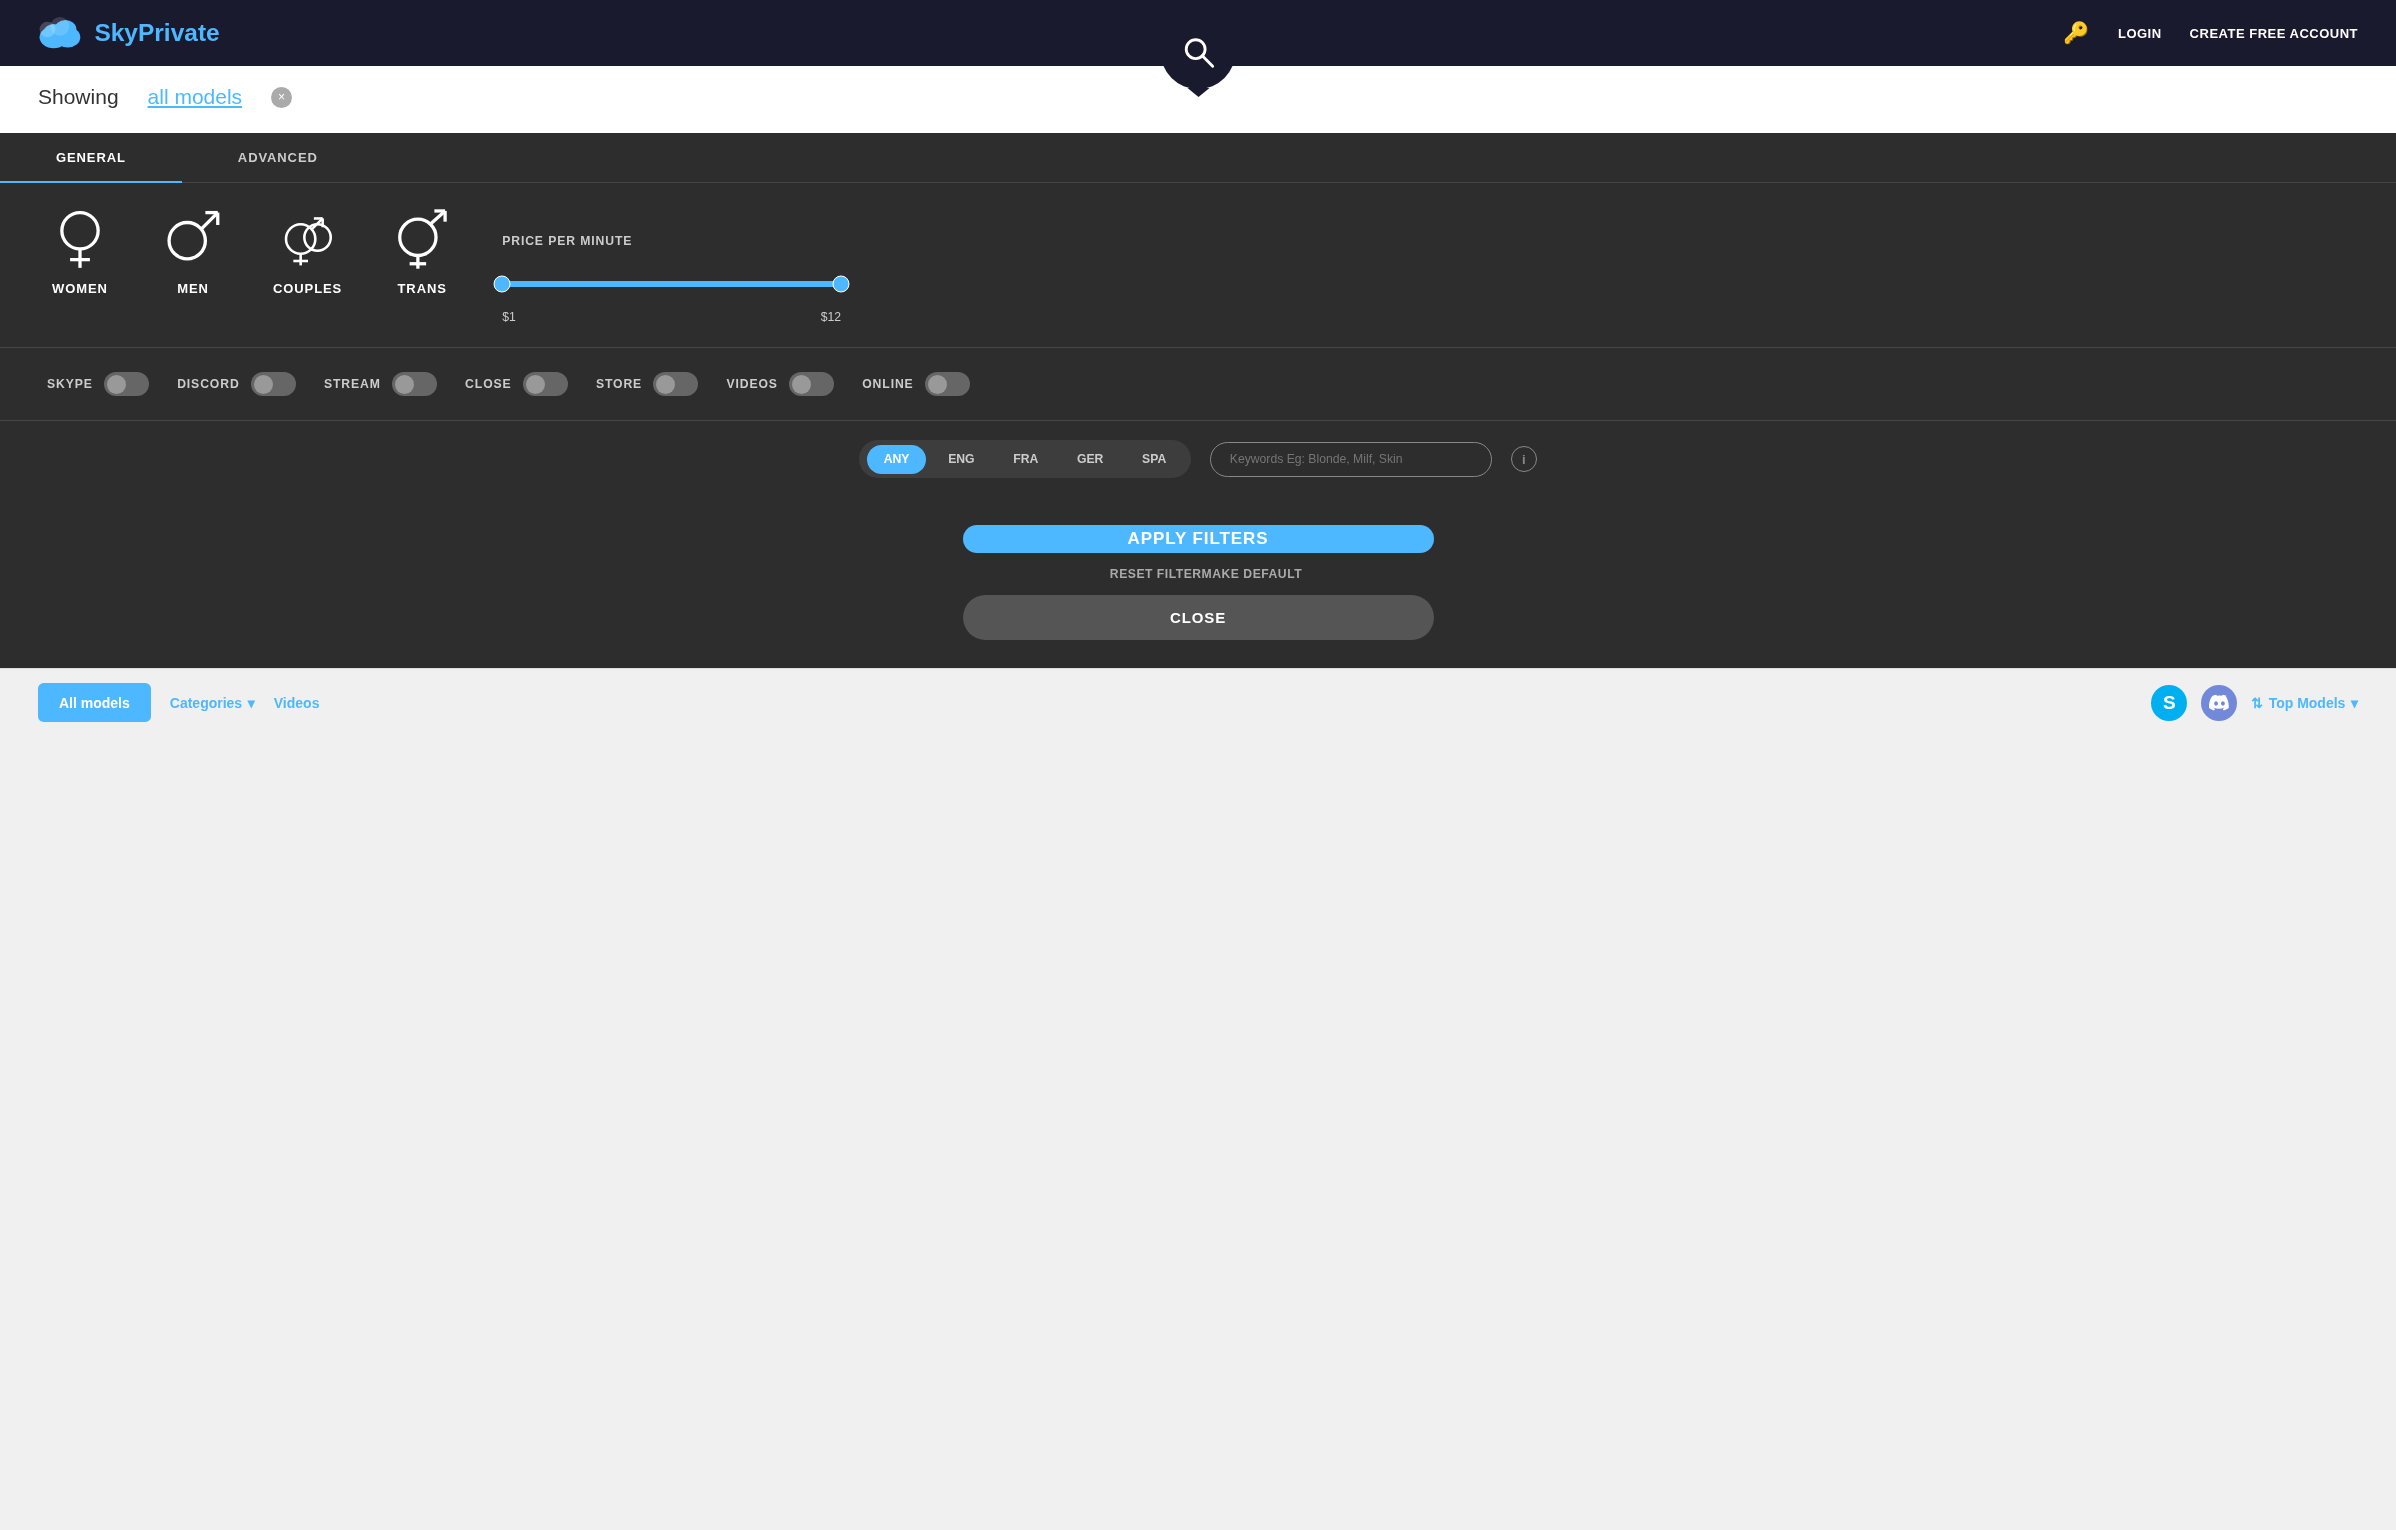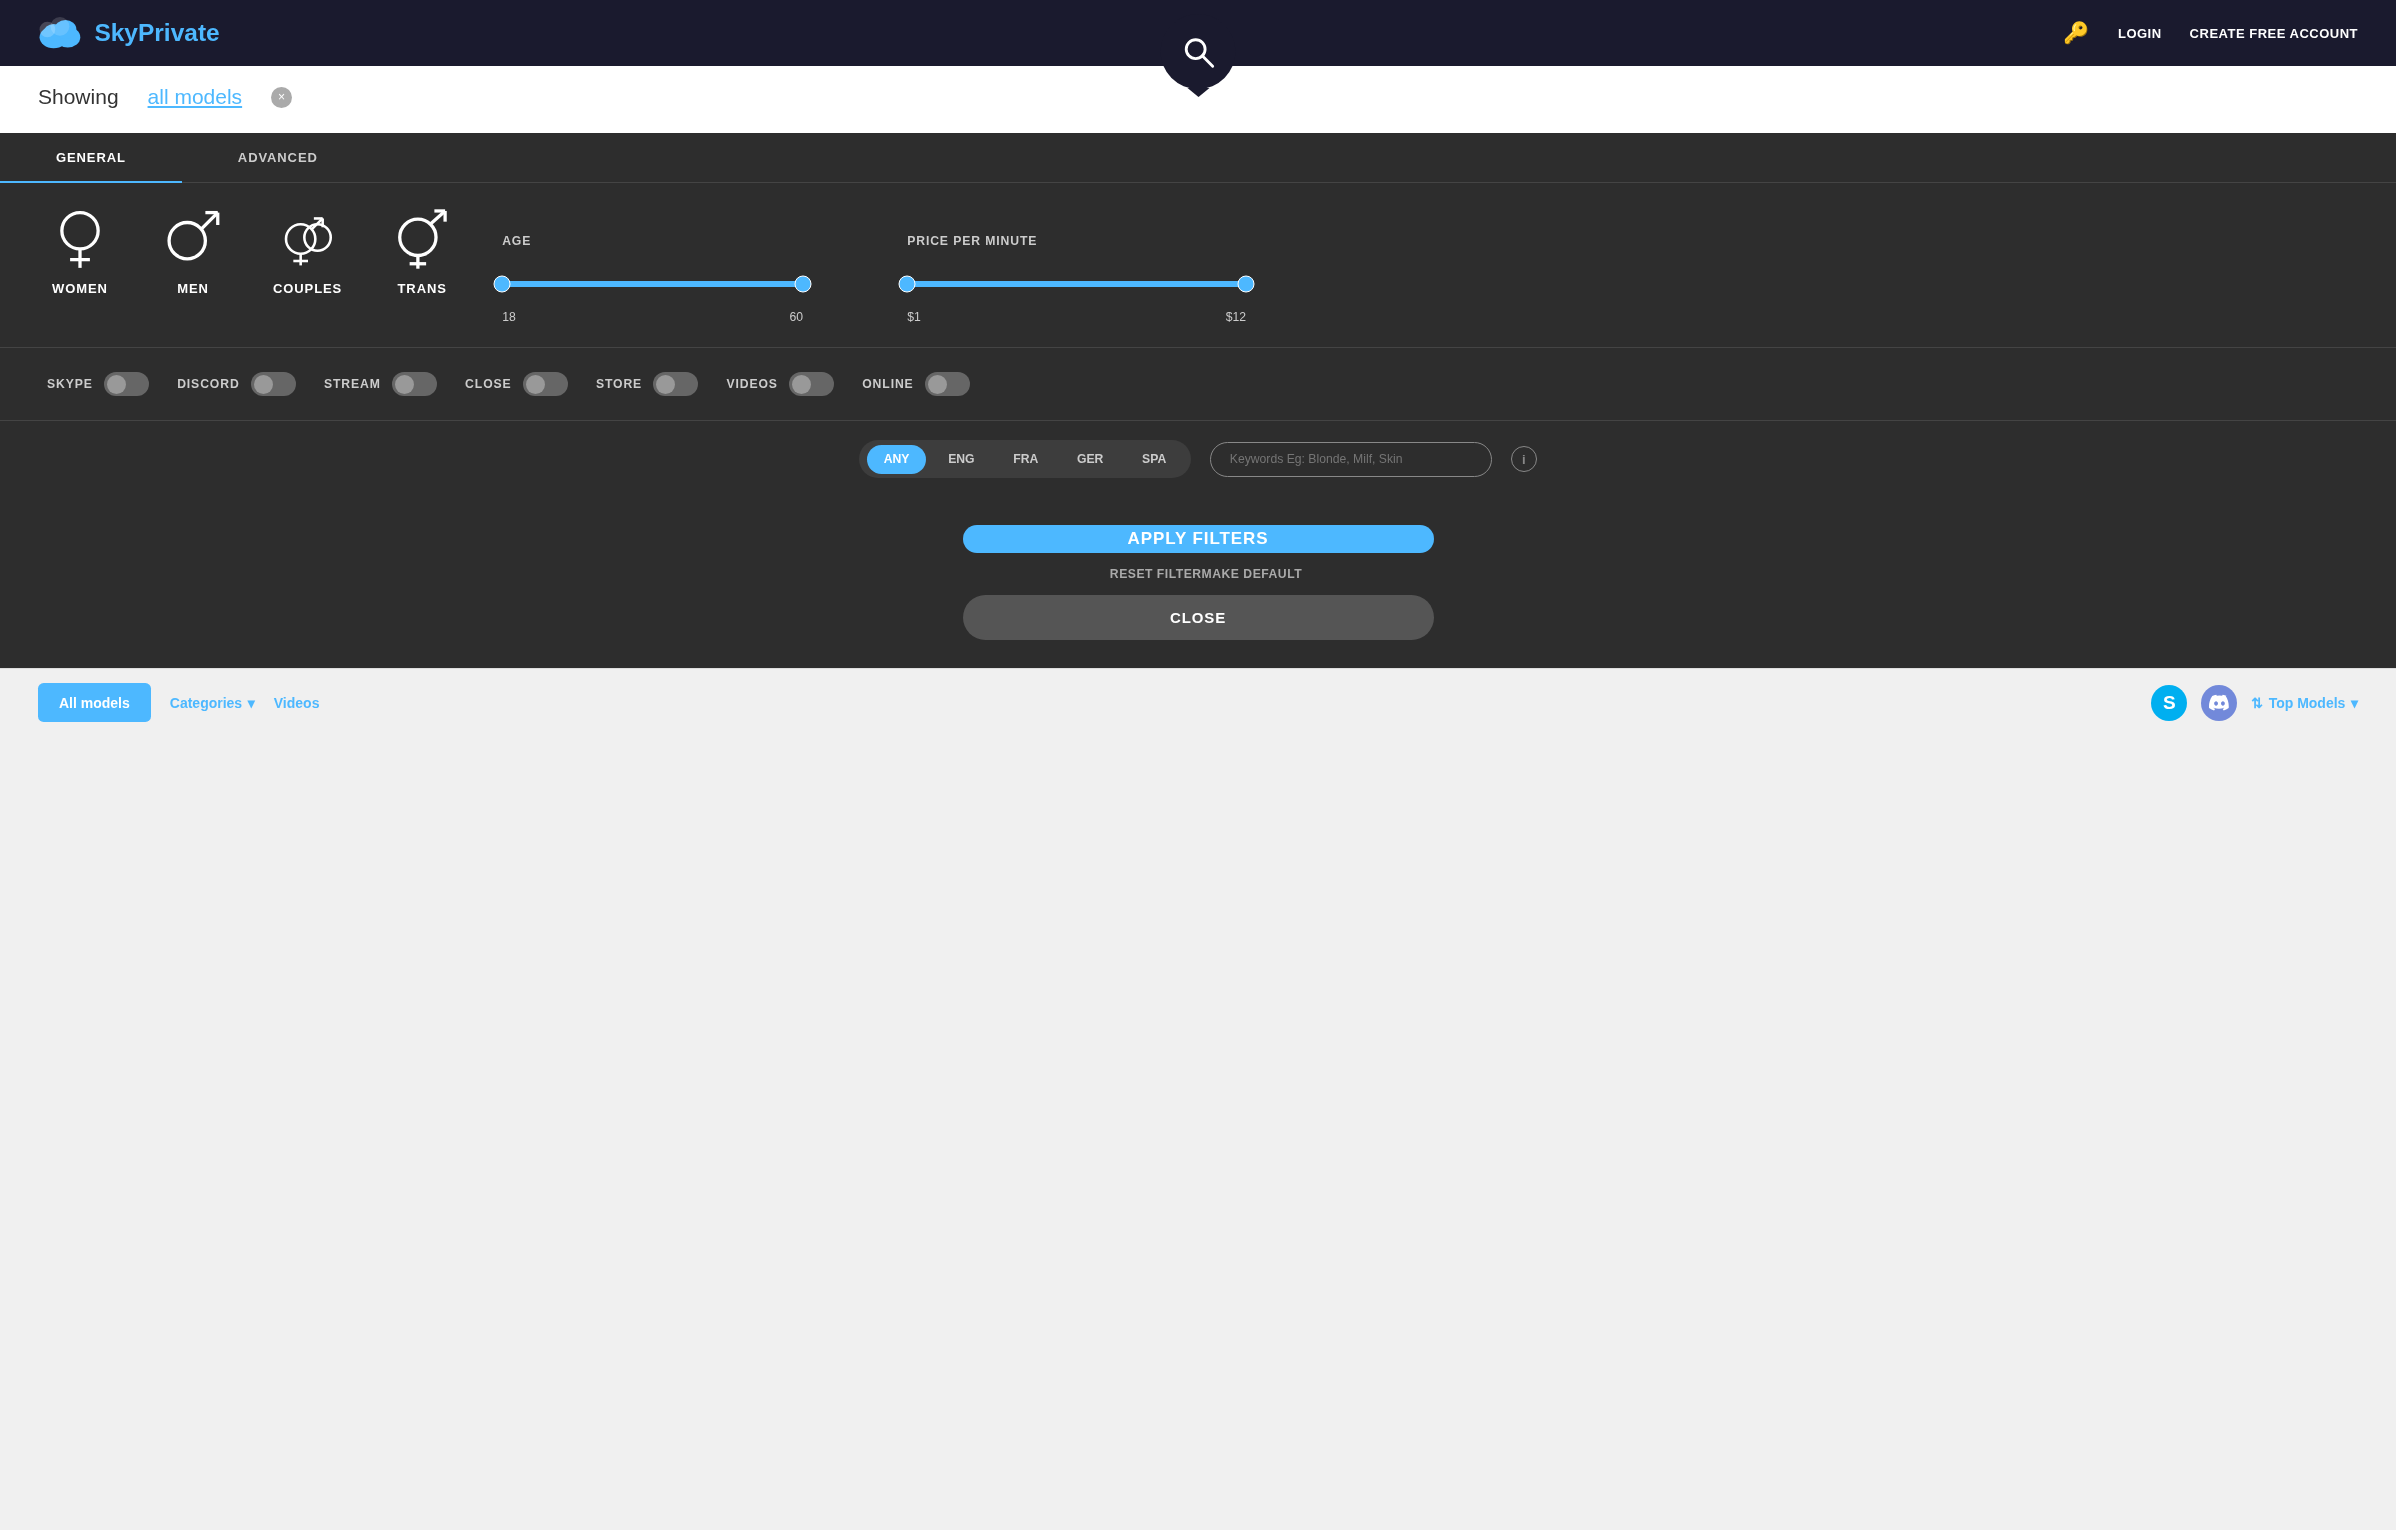--- a/index.html
+++ b/index.html
@@ -473,32 +473,20 @@
           <line x1="50" y1="22" x2="68" y2="6" stroke="white" stroke-width="4"></line>
           <line x1="55" y1="6" x2="68" y2="6" stroke="white" stroke-width="4"></line>
           <line x1="68" y1="6" x2="68" y2="19" stroke="white" stroke-width="4"></line>
         </svg>
         <span class="gender-label">TRANS</span>
       </div>
     </div>
 
     <div style="display:flex; gap:75px; padding: 23.5px 0; align-items:flex-start; flex:1;">
 
-      <div class="slider-group">
-        <div class="slider-label">AGE</div>
-        <div style="position:relative; height:5.6px; background:#555; border-radius:2.8px; width:301px; margin-top:19px;">
-          <div style="position:absolute; left:0%; right:0%; height:100%; background:#4db8ff; border-radius:2.8px;"></div>
-          <div style="position:absolute; left:0%; top:50%; transform:translate(-50%,-50%); width:17px; height:17px; background:#4db8ff; border-radius:50%; border:1.9px solid white;"></div>
-          <div style="position:absolute; left:100%; top:50%; transform:translate(-50%,-50%); width:17px; height:17px; background:#4db8ff; border-radius:50%; border:1.9px solid white;"></div>
-        </div>
-        <div style="display:flex; justify-content:space-between; width:301px; margin-top:9.4px;">
-          <span style="color:#ccc;font-size:12.2px;">18</span>
-          <span style="color:#ccc;font-size:12.2px;">60</span>
-        </div>
-      </div>
 
       <div class="slider-group">
         <div class="slider-label">PRICE PER MINUTE</div>
         <div style="position:relative; height:5.6px; background:#555; border-radius:2.8px; width:339px; margin-top:19px;">
           <div style="position:absolute; left:0%; right:0%; height:100%; background:#4db8ff; border-radius:2.8px;"></div>
           <div style="position:absolute; left:0%; top:50%; transform:translate(-50%,-50%); width:17px; height:17px; background:#4db8ff; border-radius:50%; border:1.9px solid white;"></div>
           <div style="position:absolute; left:100%; top:50%; transform:translate(-50%,-50%); width:17px; height:17px; background:#4db8ff; border-radius:50%; border:1.9px solid white;"></div>
         </div>
         <div style="display:flex; justify-content:space-between; width:339px; margin-top:9.4px;">
           <span style="color:#ccc;font-size:12.2px;">$1</span>

